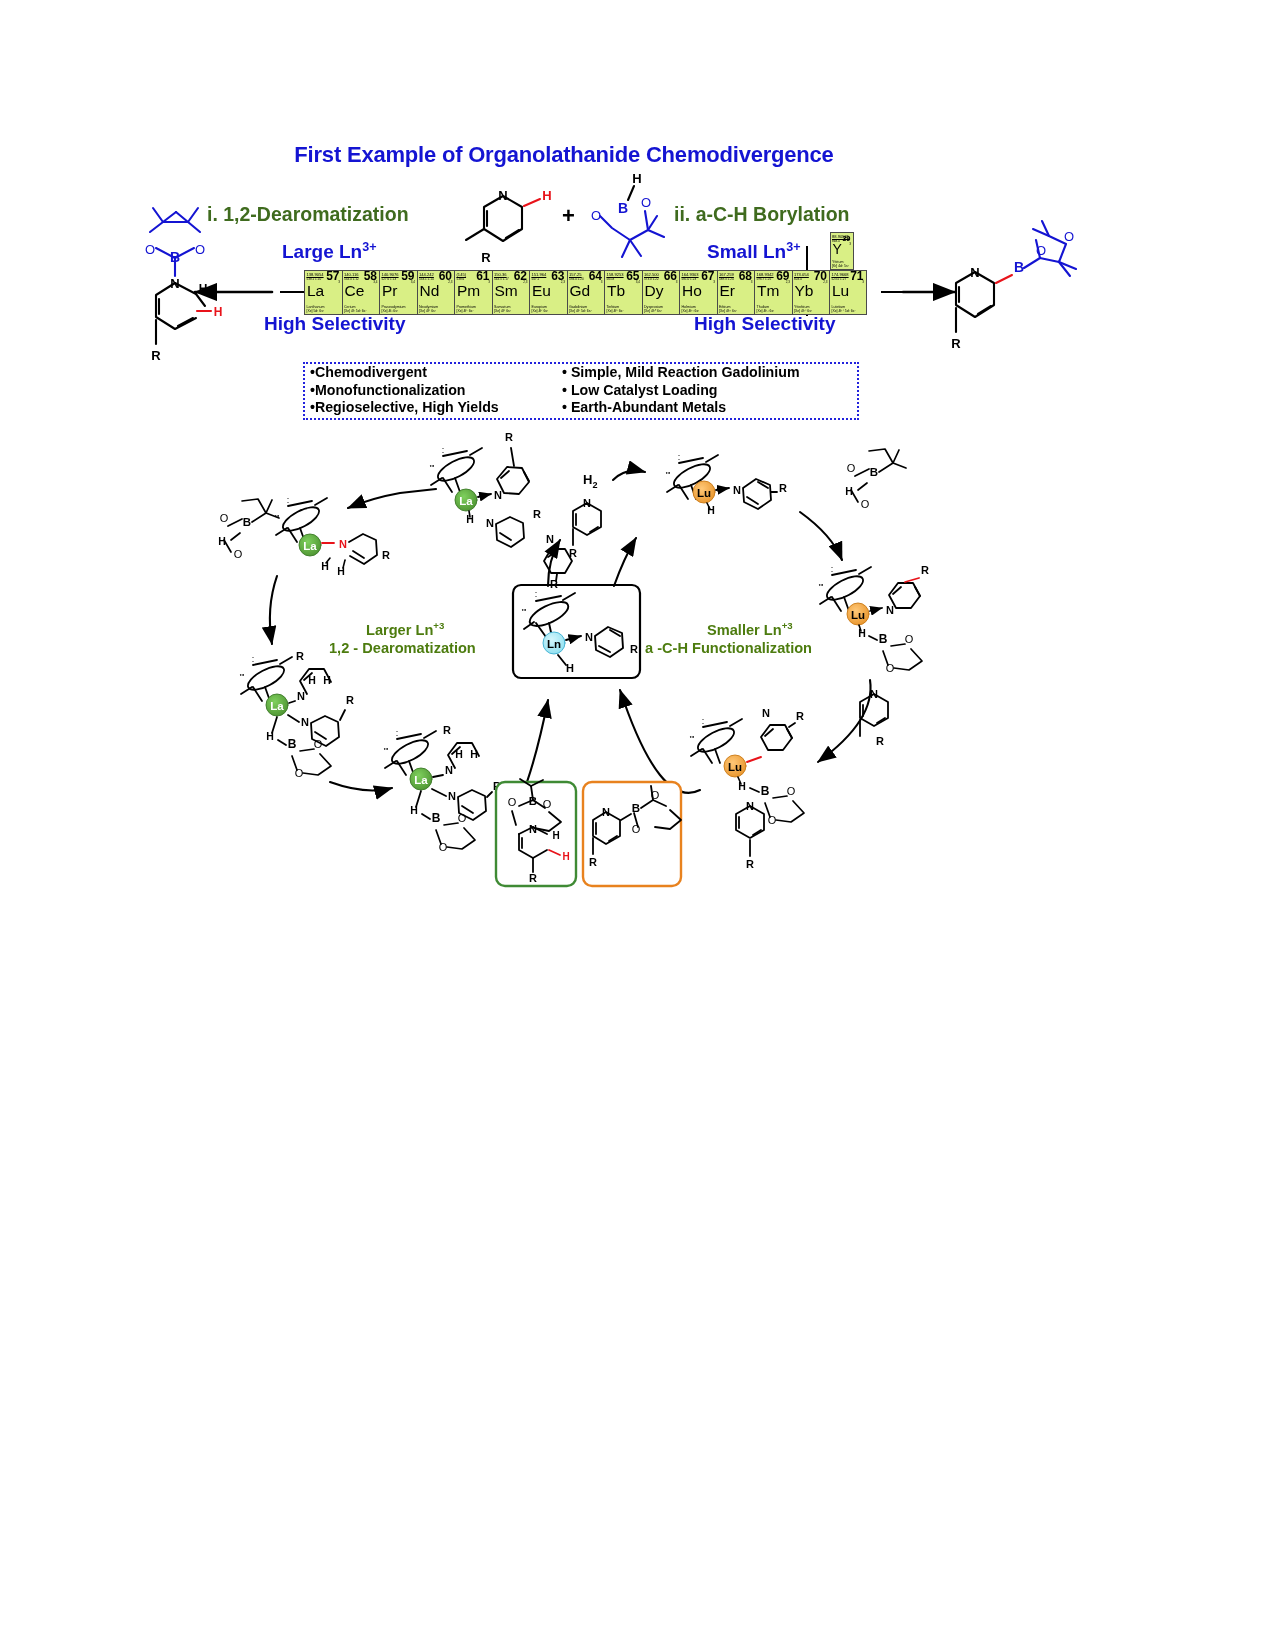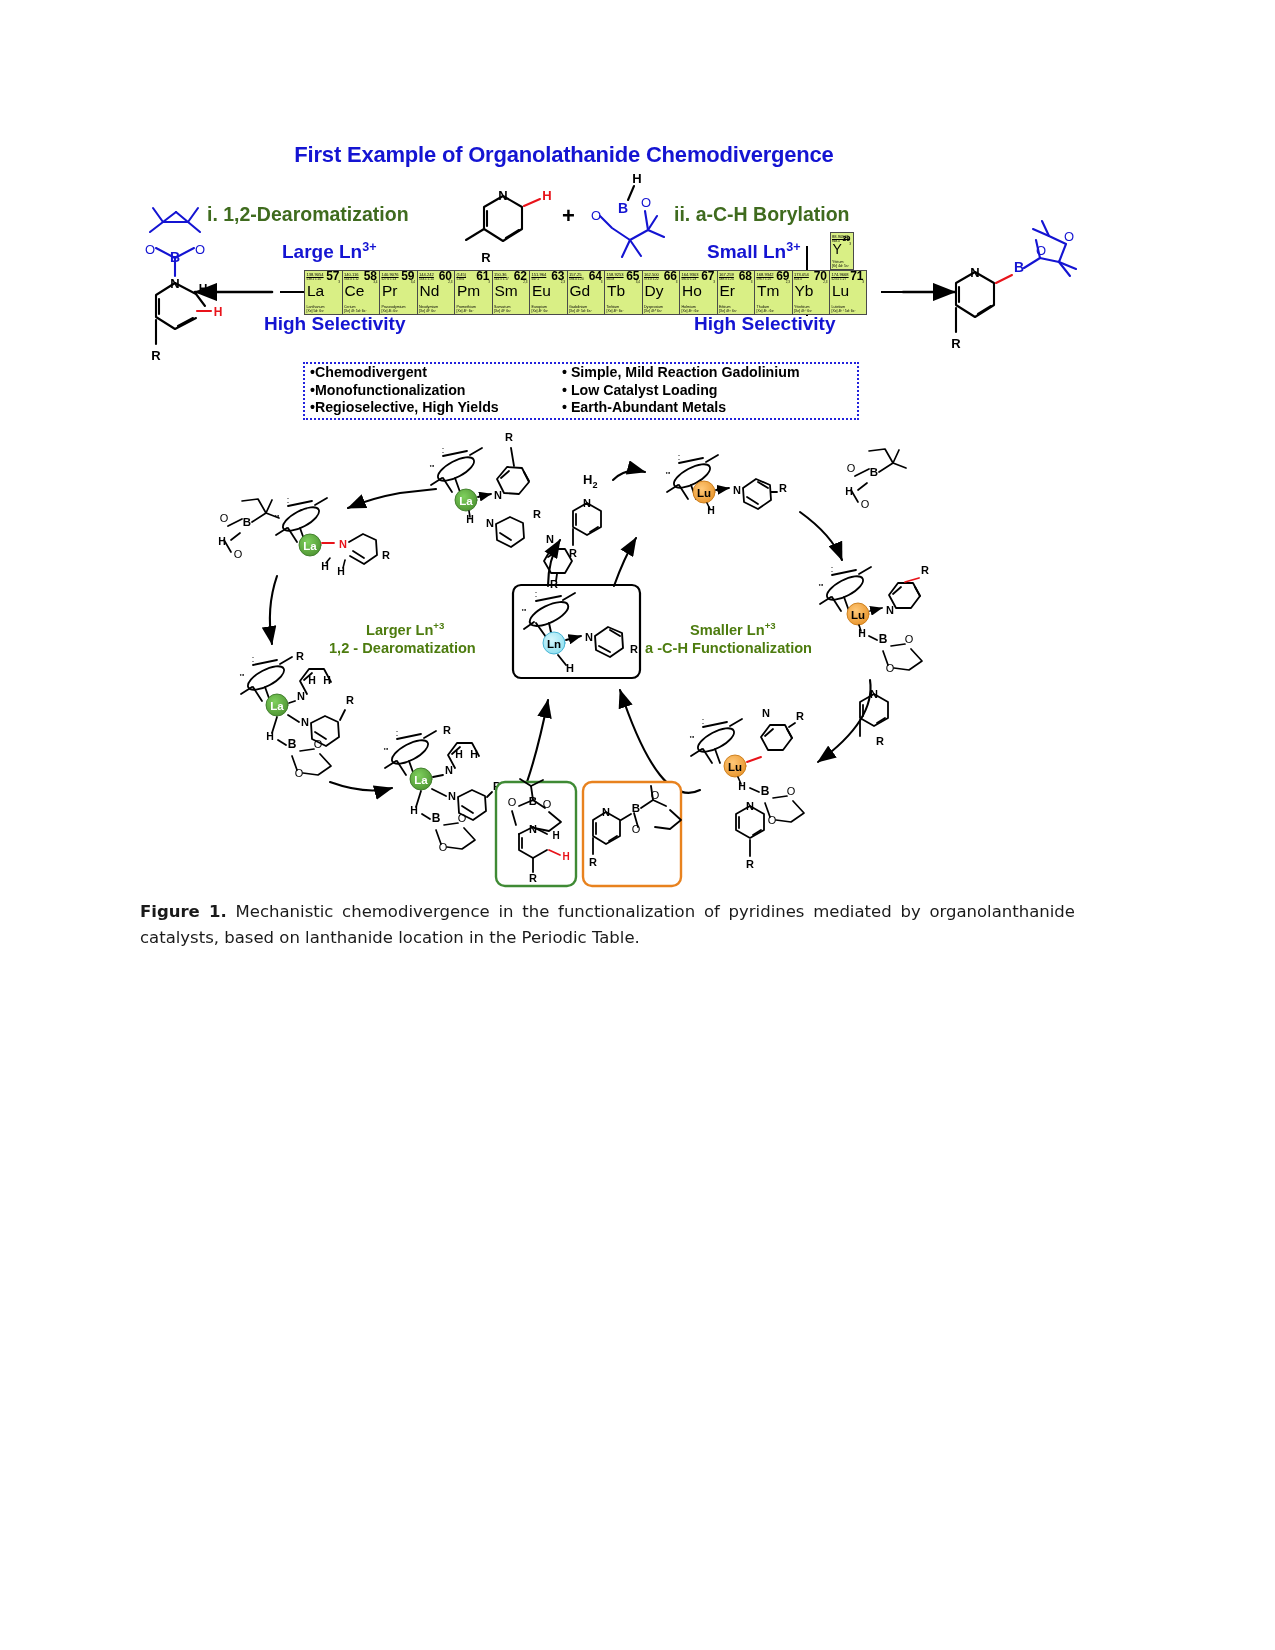--- a/index.html
+++ b/index.html
@@ -88,21 +88,21 @@
   .bullet-col.c1 { left:310px; top:364px; }
   .bullet-col.c2 { left:562px; top:364px; }
 
   
   .cyc-label {
     position:absolute; font-size:14.6px; font-weight:bold; color:#4d7c0f;
     white-space:nowrap; text-align:center;
   }
   .cyc-l1 { left:366px; top:620px; }
   .cyc-l2 { left:329px; top:640px; }
-  .cyc-r1 { left:690px; top:620px; }
+  .cyc-r1 { left:707px; top:620px; }
   .cyc-r2 { left:645px; top:640px; }
 
   .h2-label { position:absolute; left:583px; top:472px; font-size:13px; font-weight:bold; }
   .h2-label sub { font-size:0.7em; }
 
   
   .caption {
     position:absolute; left:140px; top:899px; width:935px;
     font-size:16.5px; line-height:26px; color:#1a1a1a; text-align:justify;
     font-family:"DejaVu Sans", sans-serif;
@@ -818,18 +818,14 @@
         <path d="M653,800 L651,786"></path>
       </g>
       <text x="636" y="812" font-size="11.5" font-weight="bold" text-anchor="middle">B</text>
       <text x="655" y="799" font-size="11" text-anchor="middle">O</text>
       <text x="636" y="833" font-size="11" text-anchor="middle">O</text>
     </g>
 
     </g>
   </svg>
 
-  <div class="caption">
-    <b>Figure 1.</b>
-    <span>Mechanistic chemodivergence in the functionalization of pyridines mediated by organolanthanide catalysts, based on lanthanide location in the Periodic Table.</span>
-  </div>
 
 </div>
 
 </body></html>

